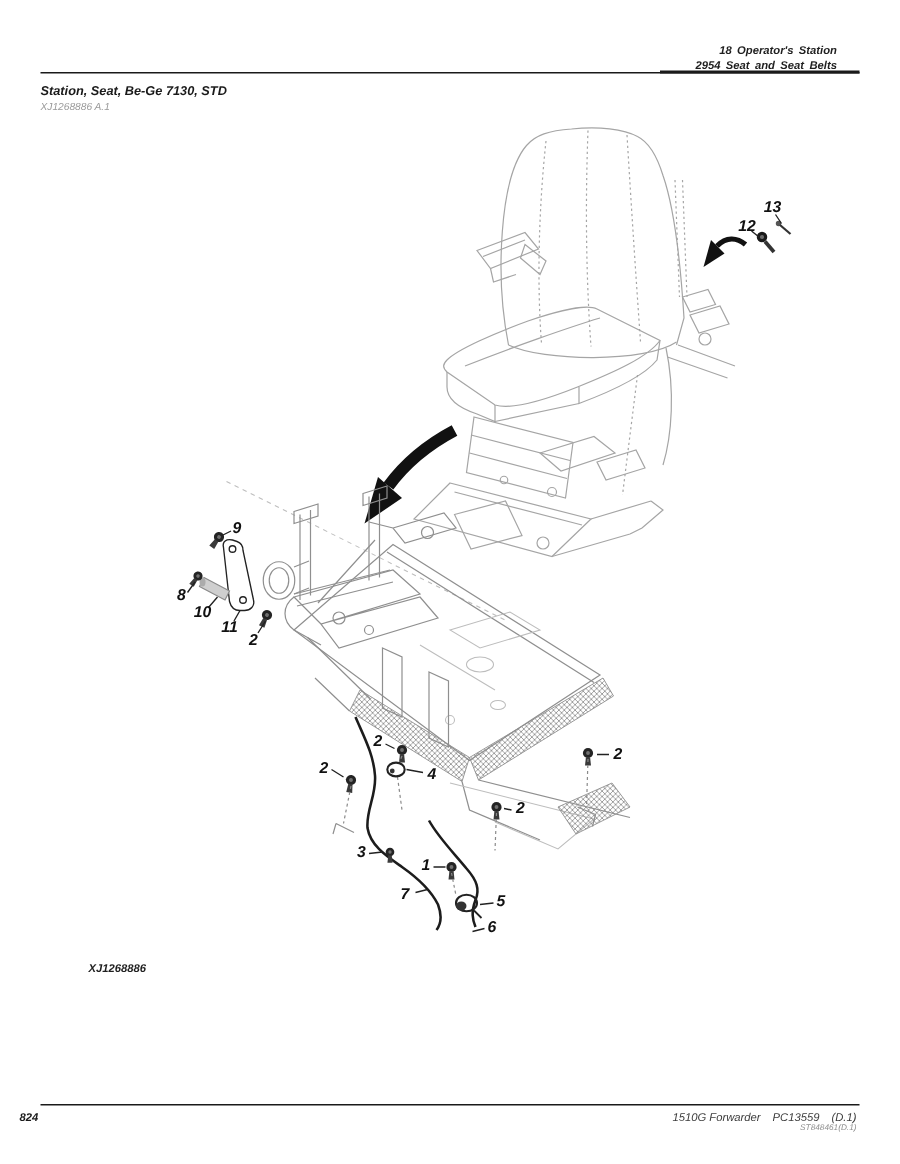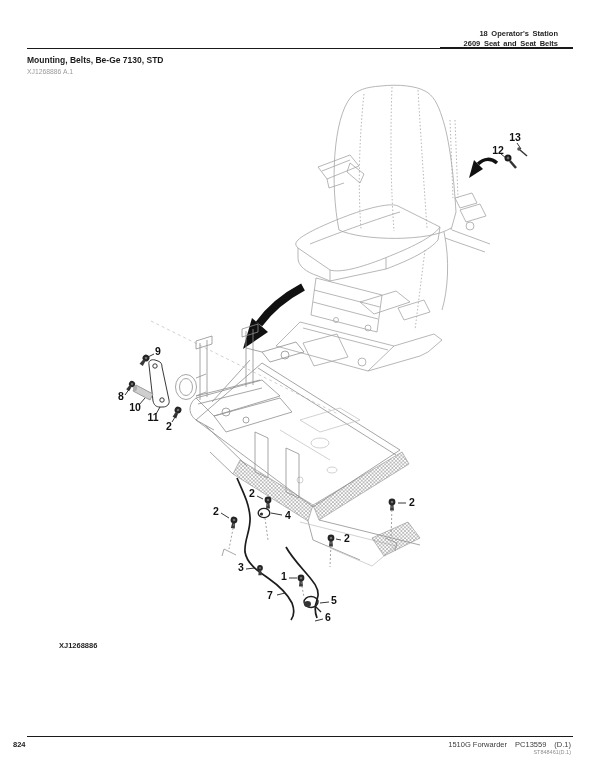--- a/index.html
+++ b/index.html
@@ -1,18 +1,18 @@
 <!DOCTYPE html>
 <html><head>
 <meta charset="utf-8">
 <style>
   html,body{margin:0;padding:0;background:#ffffff;}
   .page{
     position:relative;width:600px;height:776px;background:#ffffff;overflow:hidden;
-    font-family:"Liberation Sans", sans-serif;color:#1a1a1a;
+    font-family:"Liberation Sans", sans-serif;color:#1a1a1a;font-style:italic;
   }
   .hdr{
     position:absolute;top:29px;right:42px;text-align:right;
     font-size:7.5px;font-weight:bold;line-height:9.5px;word-spacing:1.5px;color:#1f1f1f;
   }
   .rule{position:absolute;left:27px;background:#1a1a1a;}
   .rule.top{top:48px;width:546px;height:1.2px;}
   .rule.top-thick{top:47.4px;left:440px;width:133px;height:1.9px;}
   .rule.bottom{top:736px;width:546px;height:1.2px;}
   .title{position:absolute;left:27px;top:55px;font-size:8.5px;font-weight:bold;color:#1a1a1a;}
@@ -30,26 +30,26 @@
   svg .dark{stroke:#222;stroke-width:0.9;fill:none;}
   svg .dash{stroke:#8a8a8a;stroke-width:0.8;fill:none;stroke-dasharray:2 2;}
 </style>
 </head>
 <body>
 
 <div class="page">
 
   <div class="hdr">
     <div>18 Operator's Station</div>
-    <div>2609 Seat and Seat Belts</div>
+    <div>2954 Seat and Seat Belts</div>
   </div>
   <div class="rule top"></div>
   <div class="rule top-thick"></div>
 
-  <div class="title">Mounting, Belts, Be-Ge 7130, STD</div>
+  <div class="title">Station, Seat, Be-Ge 7130, STD</div>
   <div class="docref">XJ1268886 A.1</div>
 
   <svg class="diagram" viewBox="0 0 600 776">
     <defs>
       <pattern id="xhl" width="4" height="4" patternUnits="userSpaceOnUse">
         <path d="M0 0L4 4M4 0L0 4" stroke="#c2c2c2" stroke-width="0.5"></path>
       </pattern>
       <pattern id="xhd" width="3.6" height="3.6" patternUnits="userSpaceOnUse">
         <path d="M0 0L3.6 3.6M3.6 0L0 3.6" stroke="#8e8e8e" stroke-width="0.55"></path>
       </pattern>

